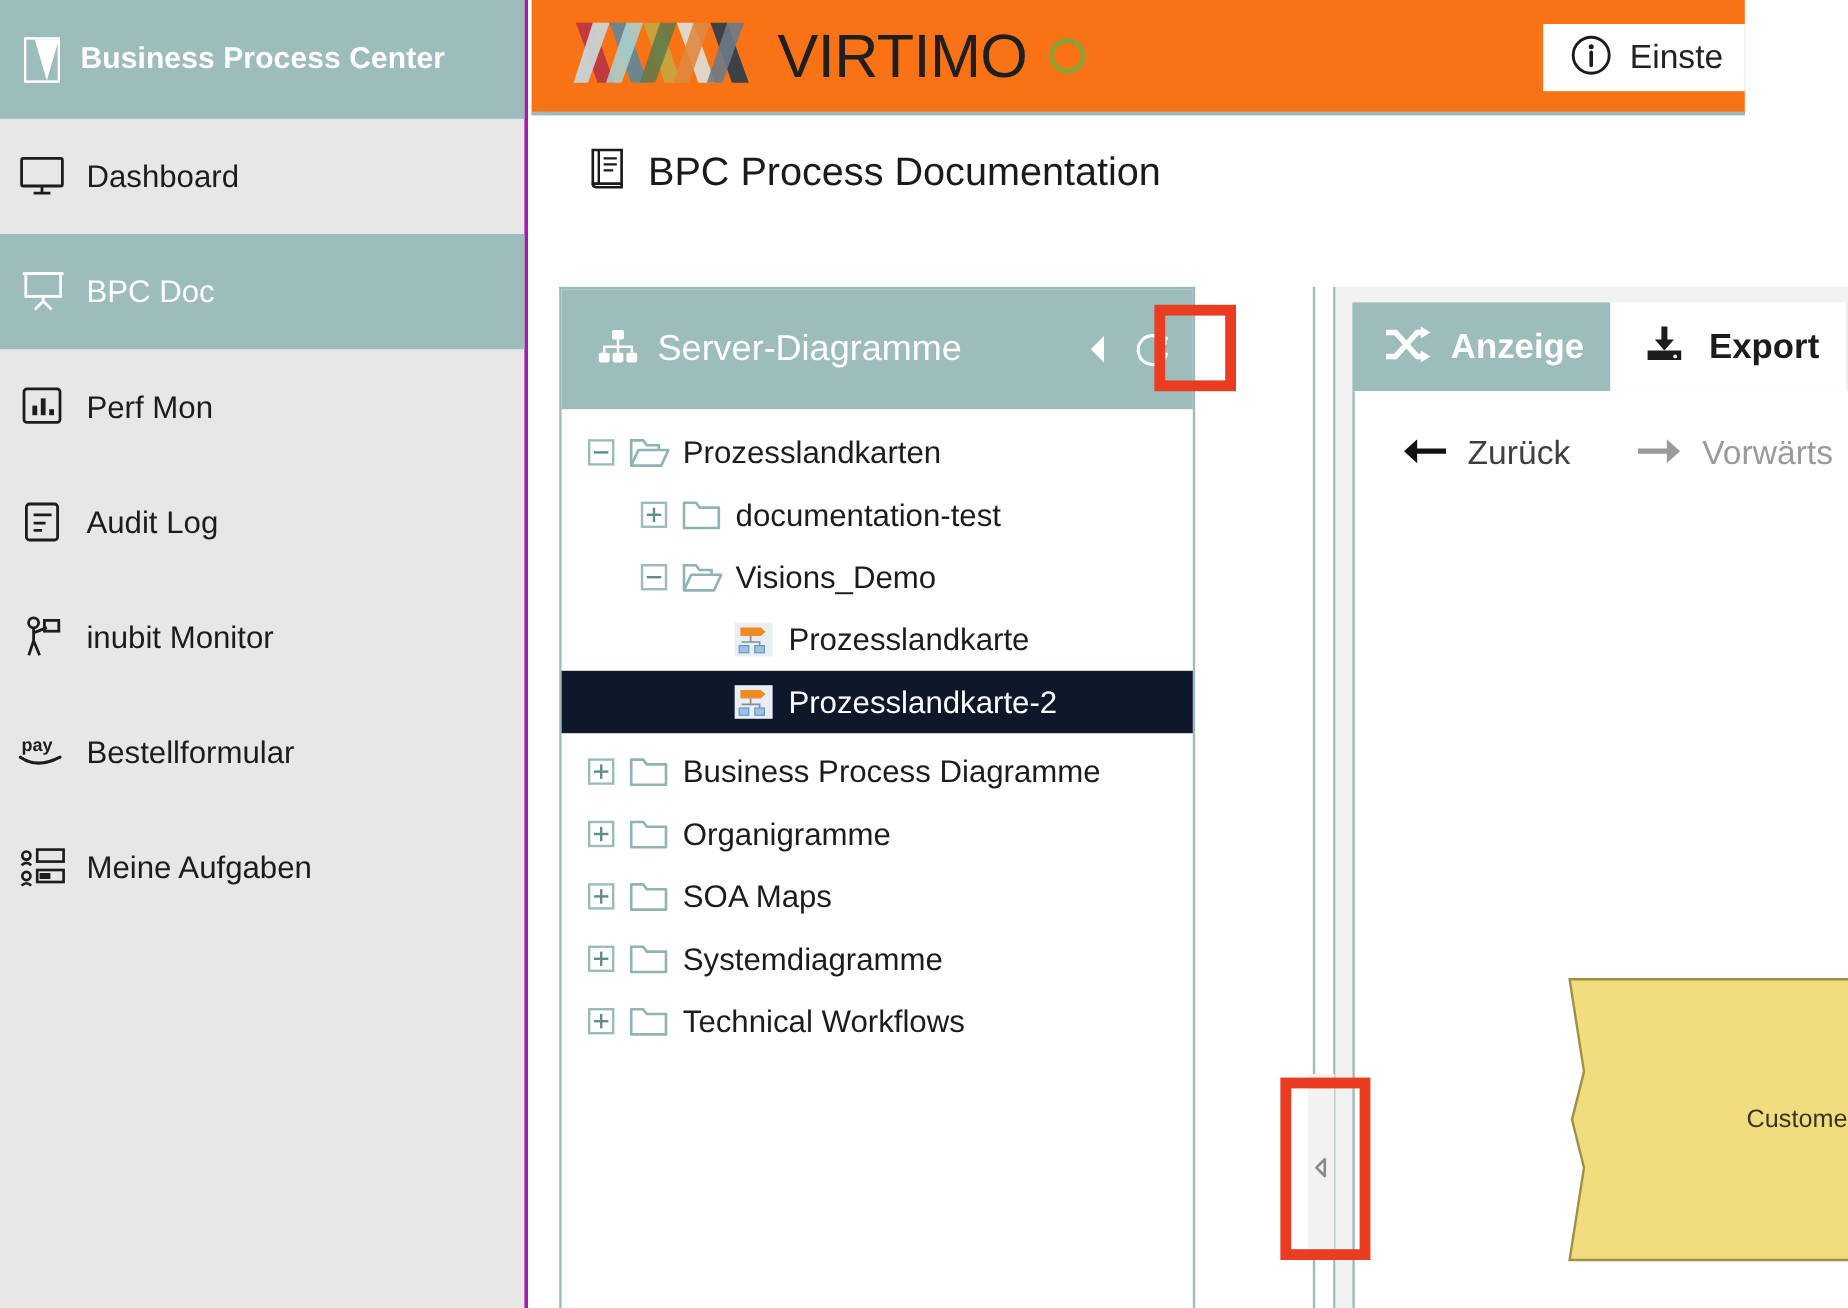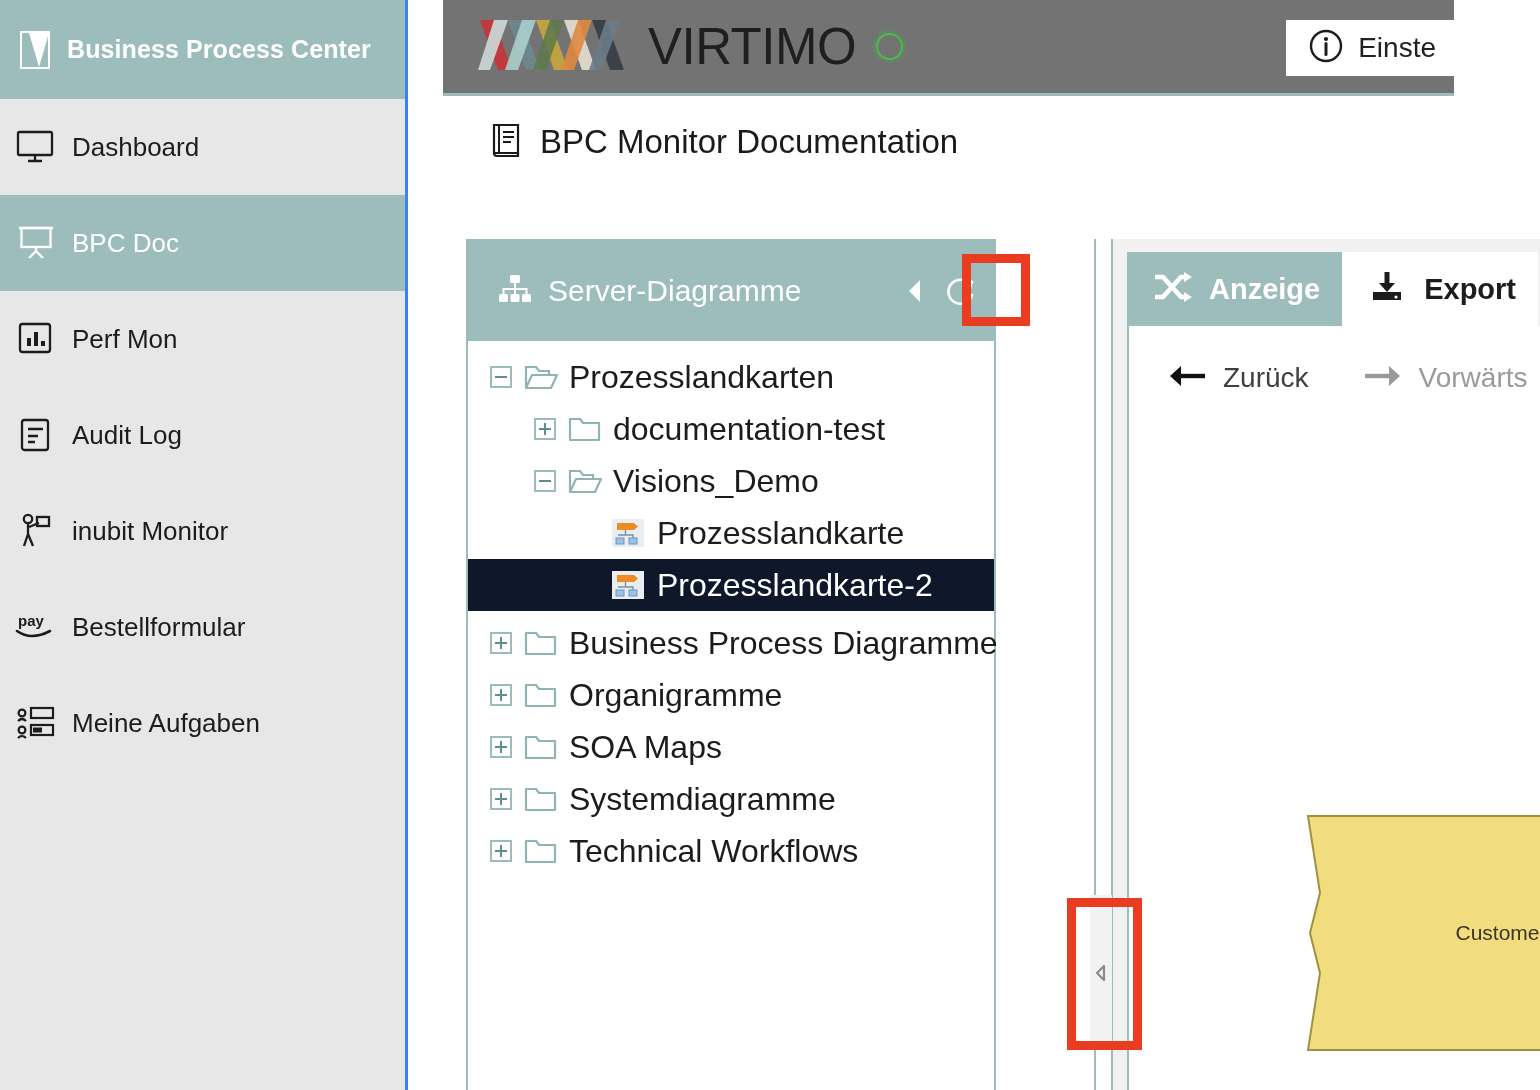--- a/index.html
+++ b/index.html
@@ -7,23 +7,23 @@
     width: 1540px; height: 1090px;
     font-family: "Liberation Sans", sans-serif;
     background: #ffffff;
     overflow: hidden;
   }
   .app { position: relative; width: 1540px; height: 1090px; }
 
   
   .sidebar {
     position: absolute; left: 0; top: 0;
-    width: 408px; height: 1090px;
+    width: 440px; height: 1090px;
     background: #e7e7e7;
-    border-right: 3px solid #3b82f6;
+    border-right: 3px solid #a21caf;
   }
   .brand {
     height: 99px;
     background: #9cbdbc;
     display: flex; align-items: center;
     padding-left: 20px;
     gap: 17px;
   }
   .brand-logo {
     width: 30px; height: 38px;
@@ -52,21 +52,21 @@
   }
   .nav-item .nav-label { font-size: 26px; color: #1c1c1c; font-weight: 300; }
   .nav-item.active { background: #9cbdbc; }
   .nav-item.active .nav-label { color: #ffffff; }
   .nav-icon { width: 44px; display: flex; justify-content: center; align-items: center; flex: 0 0 auto; }
 
   
   .topbar {
     position: absolute; left: 443px; top: 0;
     width: 1011px; height: 96px;
-    background: #737373;
+    background: #f97316;
     border-bottom: 3px solid #9cbcbc;
     display: flex; align-items: center;
   }
   .virtimo { display: flex; align-items: center; margin-left: 35px; gap: 20px; }
   .vlogo-text {
     font-size: 51px; letter-spacing: -0.5px; color: #1f1f1f; font-weight: 400;
     font-family: "Liberation Sans", sans-serif;
   }
   .status-dot {
     width: 27px; height: 27px; border-radius: 50%;
@@ -103,21 +103,21 @@
     padding: 0 12px 0 30px;
   }
   .tree-header-title {
     color: #ffffff; font-size: 30px; font-weight: 300;
     margin-left: 16px; flex: 1 1 auto;
   }
   .hdr-btn { width: 44px; height: 44px; display:flex; align-items:center; justify-content:center; cursor:pointer; }
   .tree-body { padding-top: 10px; }
   .tree-row {
     display: flex; align-items: center;
-    height: 52px; font-size: 32px; color: #1c1c1c; font-weight: 300;
+    height: 52px; font-size: 26px; color: #1c1c1c; font-weight: 300;
     cursor: pointer;
   }
   .tree-row.selected { background: #0f172a; }
   .tree-row.selected .tlabel { color: #ffffff; }
   .toggle {
     width: 22px; height: 22px; flex: 0 0 auto;
     border: 2px solid #9cbcbc; position: relative;
     margin-right: 12px;
     background: #ffffff;
   }
@@ -315,21 +315,21 @@
 
   <div class="page-title">
     <span>
       <svg width="34" height="36" viewBox="0 0 34 36">
           <path d="M4 3 h24 v28 h-24 z" fill="none" stroke="#1a1a1a" stroke-width="2.2"></path>
           <path d="M4 31 q0 3 3 3 h21 v-3" fill="none" stroke="#1a1a1a" stroke-width="2.2"></path>
           <path d="M9 3 v28" stroke="#1a1a1a" stroke-width="2"></path>
           <path d="M13 10 h11 M13 15 h11 M13 20 h8" stroke="#1a1a1a" stroke-width="2"></path>
         </svg>
     </span>
-    <span class="ptxt">BPC Monitor Documentation</span>
+    <span class="ptxt">BPC Process Documentation</span>
   </div>
 
   <div class="tree-panel">
     <div class="tree-header">
       <span>
         <svg width="34" height="30" viewBox="0 0 34 30">
             <rect x="12" y="1" width="10" height="8" rx="1.5" fill="#ffffff"></rect>
             <rect x="1" y="20" width="9" height="8" rx="1.5" fill="#ffffff"></rect>
             <rect x="12.5" y="20" width="9" height="8" rx="1.5" fill="#ffffff"></rect>
             <rect x="24" y="20" width="9" height="8" rx="1.5" fill="#ffffff"></rect>

